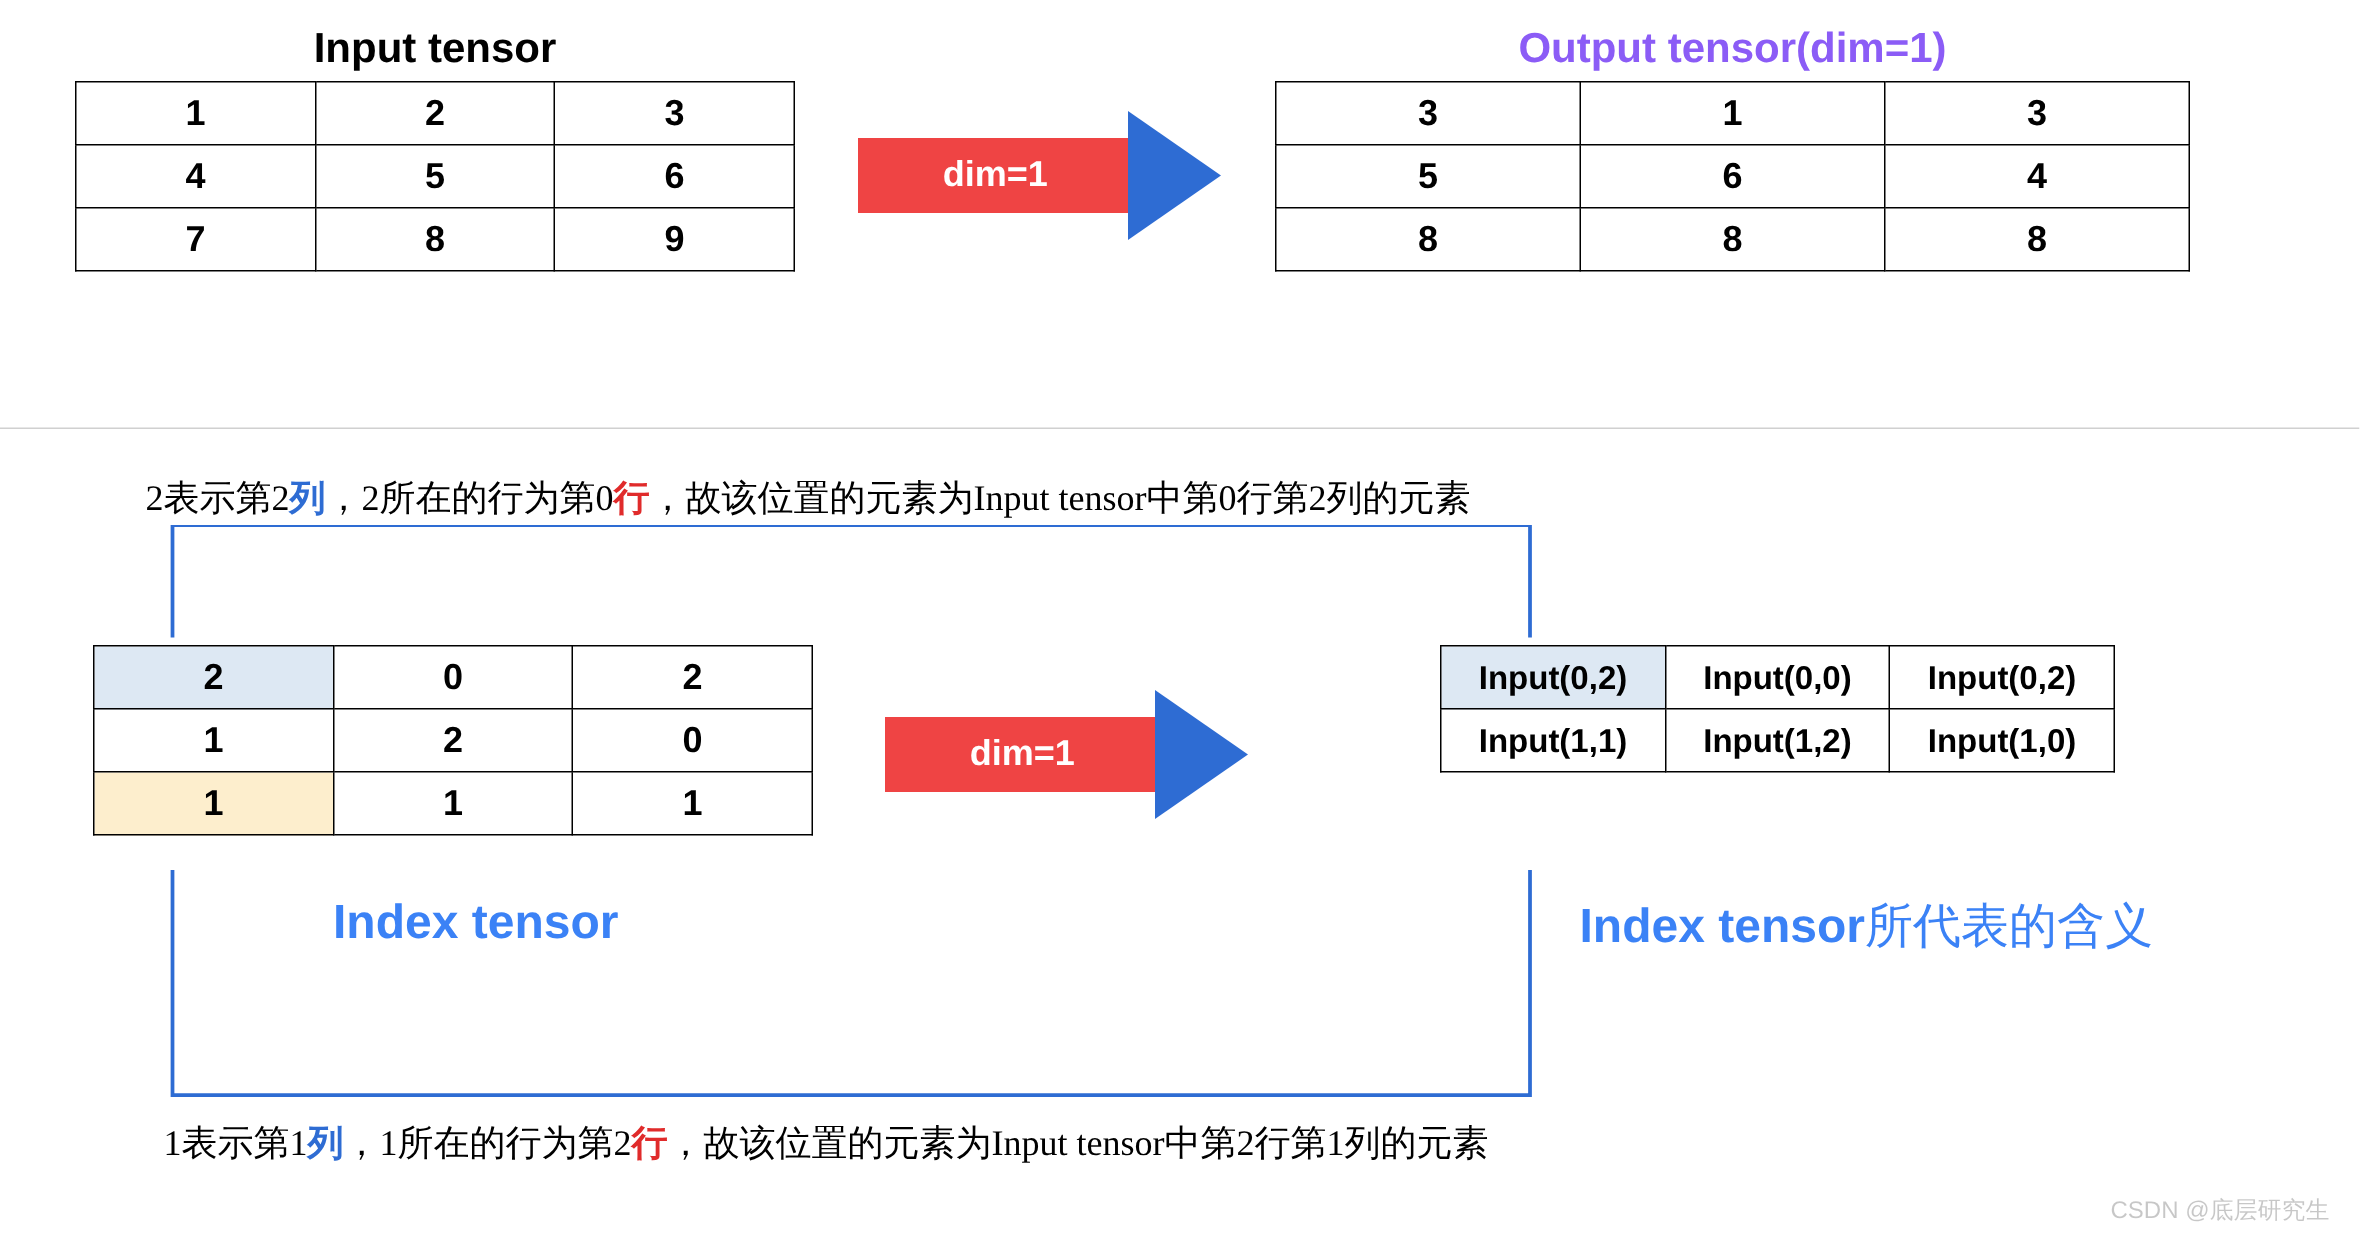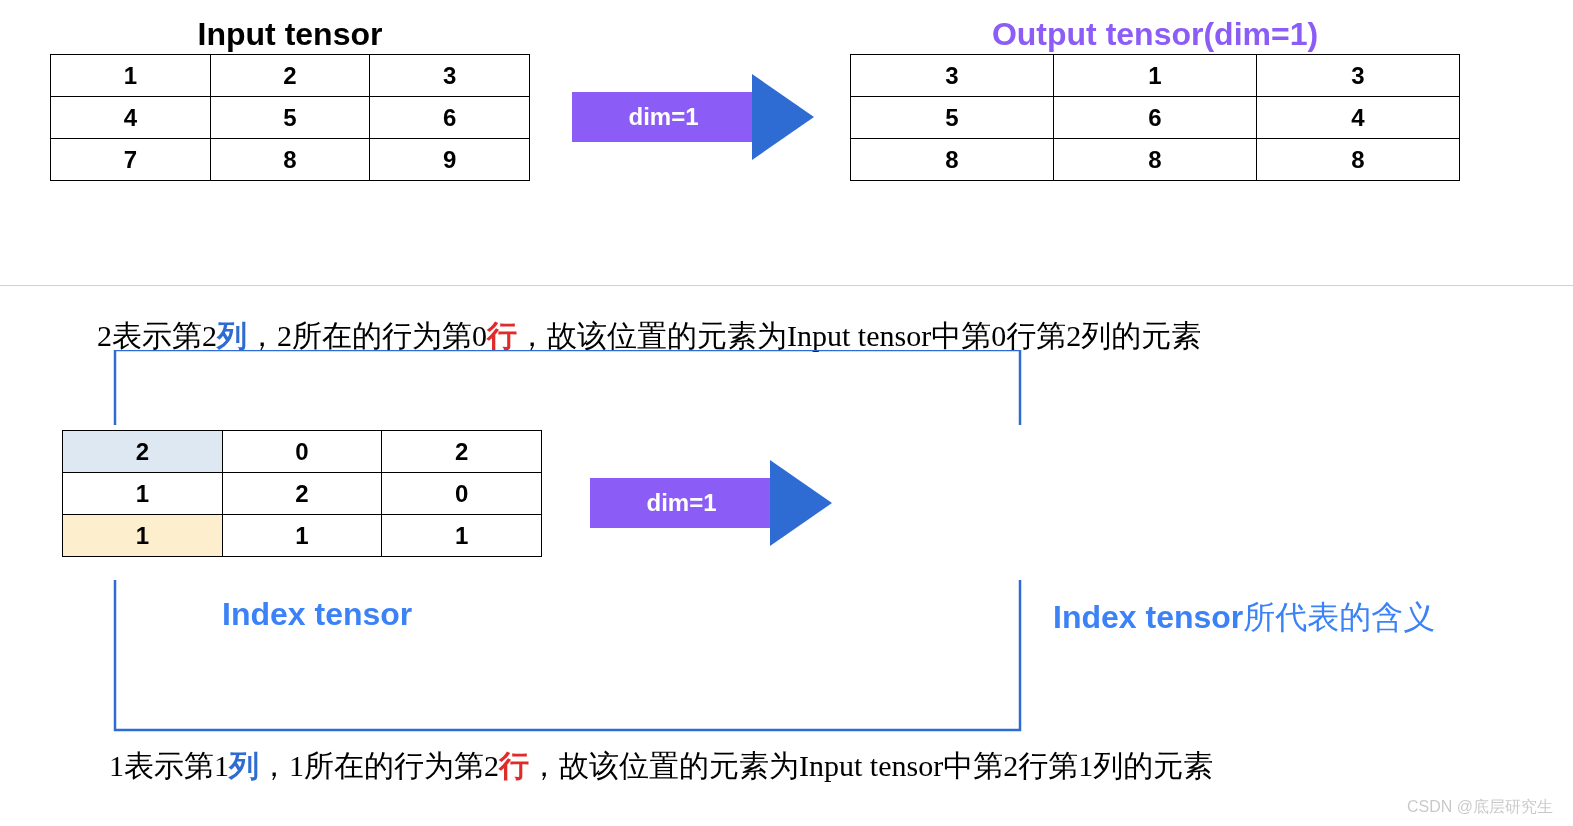--- a/index.html
+++ b/index.html
@@ -5,40 +5,40 @@
   * { box-sizing: border-box; }
   body {
     margin: 0;
     padding: 0;
     width: 1573px;
     height: 826px;
     background: #fff;
     font-family: Arial, "Microsoft YaHei", sans-serif;
     position: relative;
   }
-  .title { font-weight: bold; font-size: 32px; text-align: center; }
+  .title { font-weight: bold; font-size: 28px; text-align: center; }
   .title-blue { color: #8b5cf6; }
   table.tensor {
     border-collapse: collapse;
     table-layout: fixed;
   }
   table.tensor td {
     border: 1.5px solid #000;
     text-align: center;
     font-weight: bold;
     font-size: 24px;
     height: 42px;
     padding: 0;
   }
   .cell-blue  { background: #dde8f3; }
   .cell-cream { background: #fdeecd; }
 
   .arrow-wrap { position: relative; }
   .arrow-body {
-    background: #8b5cf6;
+    background: #ef4444;
     color: #fff;
     font-weight: bold;
     font-size: 24px;
     display: flex;
     align-items: center;
     justify-content: center;
     position: absolute;
   }
   .arrow-head {
     width: 0; height: 0;
@@ -49,21 +49,21 @@
   }
 
   .divider {
     position: absolute;
     left: 0; right: 0;
     height: 1px;
     background: #d0d0d0;
   }
 
   .caption {
-    font-size: 30px;
+    font-size: 24px;
     color: #000;
     font-family: "SimSun","Microsoft YaHei",serif;
     white-space: nowrap;
   }
   .em-blue { color: #2e6cd3; font-weight: bold; }
   .em-red  { color: #e02b2b; font-weight: bold; }
 
   .watermark {
     position: absolute;
     right: 20px;
@@ -173,20 +173,30 @@
 
 <div class="sub-label" style="position:absolute; left:222px; top:596px;">Index tensor</div>
 
 <div class="arrow-wrap" style="position:absolute; left:590px; top:458px; width:245px; height:90px;">
   <div class="arrow-body" style="left:0; top:20px; width:183px; height:50px;">dim=1</div>
   <div class="arrow-head" style="left:180px; top:2px;"></div>
 </div>
 
 <table class="tensor" style="position:absolute; left:960px; top:430px; width:450px;">
   <tbody>
+      <tr>
+    <td class="cell-blue" style="font-size:22px;">Input(0,2)</td>
+    <td style="font-size:22px;">Input(0,0)</td>
+    <td style="font-size:22px;">Input(0,2)</td>
+  </tr>
+  <tr>
+    <td style="font-size:22px;">Input(1,1)</td>
+    <td style="font-size:22px;">Input(1,2)</td>
+    <td style="font-size:22px;">Input(1,0)</td>
+  </tr>
 </tbody>
   </table>
 
 <div style="position:absolute; left:1030px; top:596px;margin-left:23px;" class="sub-label">
   <span>Index tensor</span><span class="mix">所代表的含义</span>
 </div>
 
 <div class="caption" style="position:absolute; left:97px; top:746px;margin-left:12px;">
   <span>1表示第1</span><span class="em-blue">列</span><span>，1所在的行为第2</span><span class="em-red">行</span><span>，故该位置的元素为Input tensor中第2行第1列的元素</span>
 </div>

